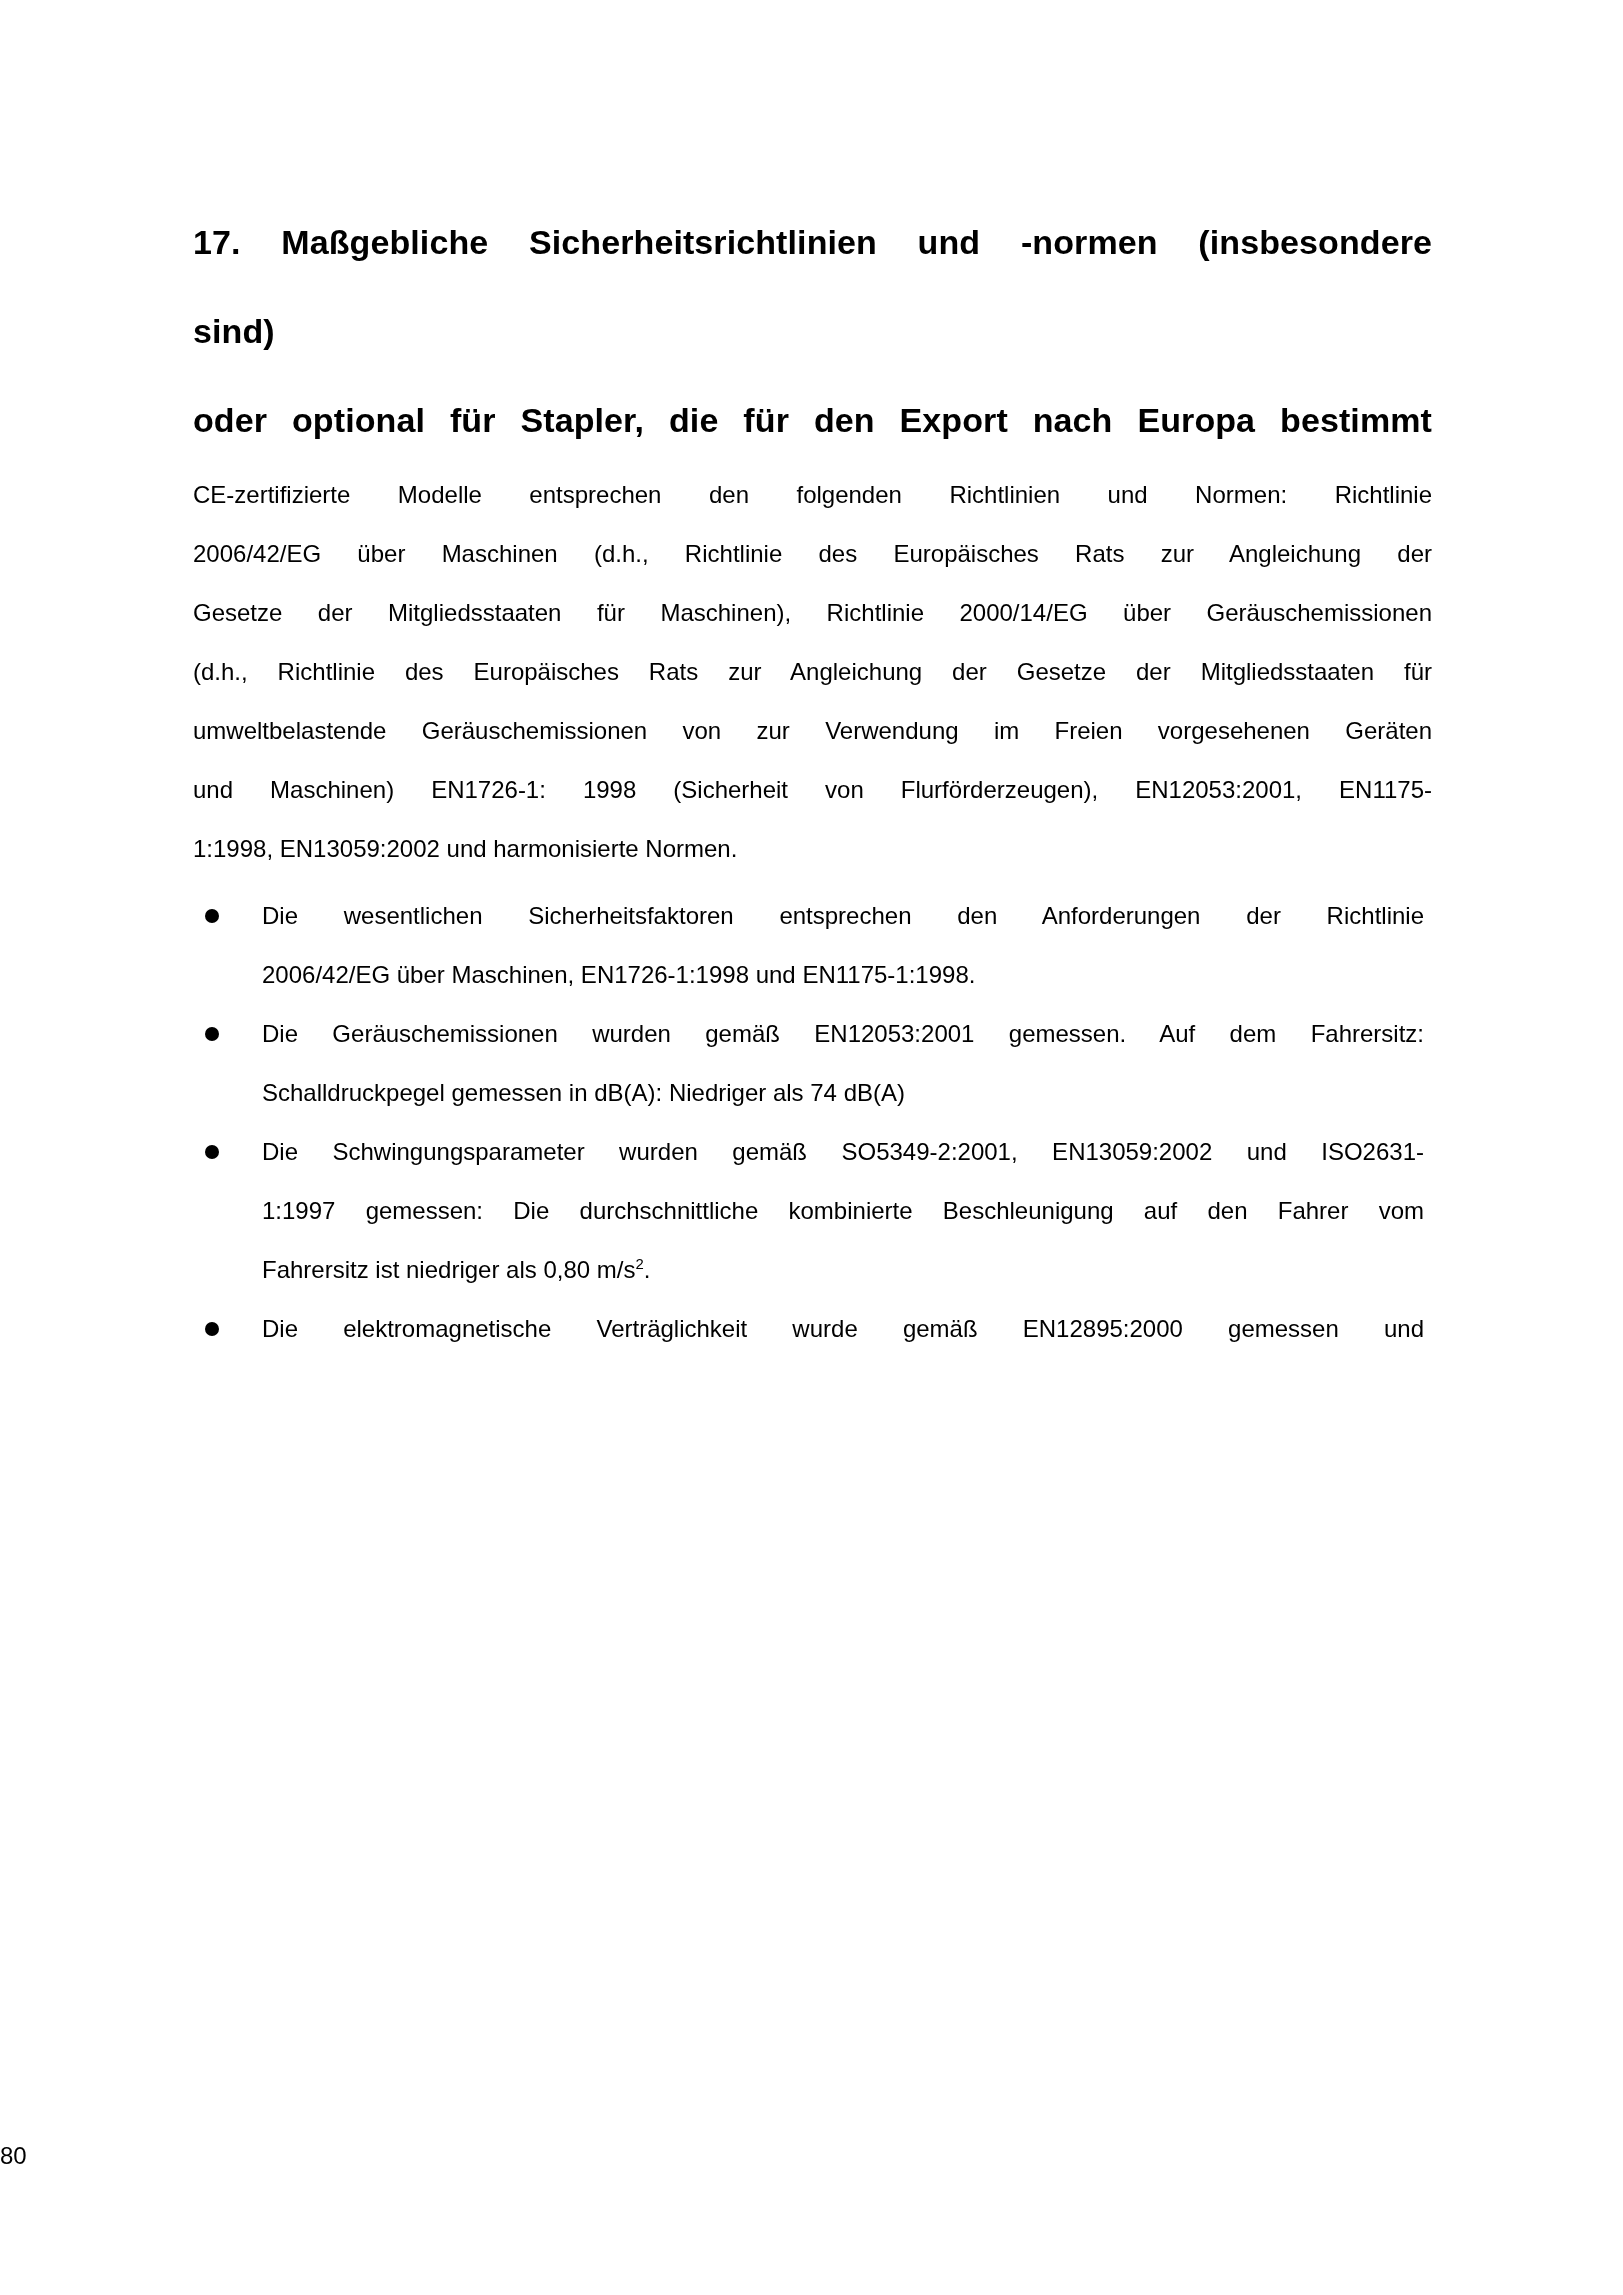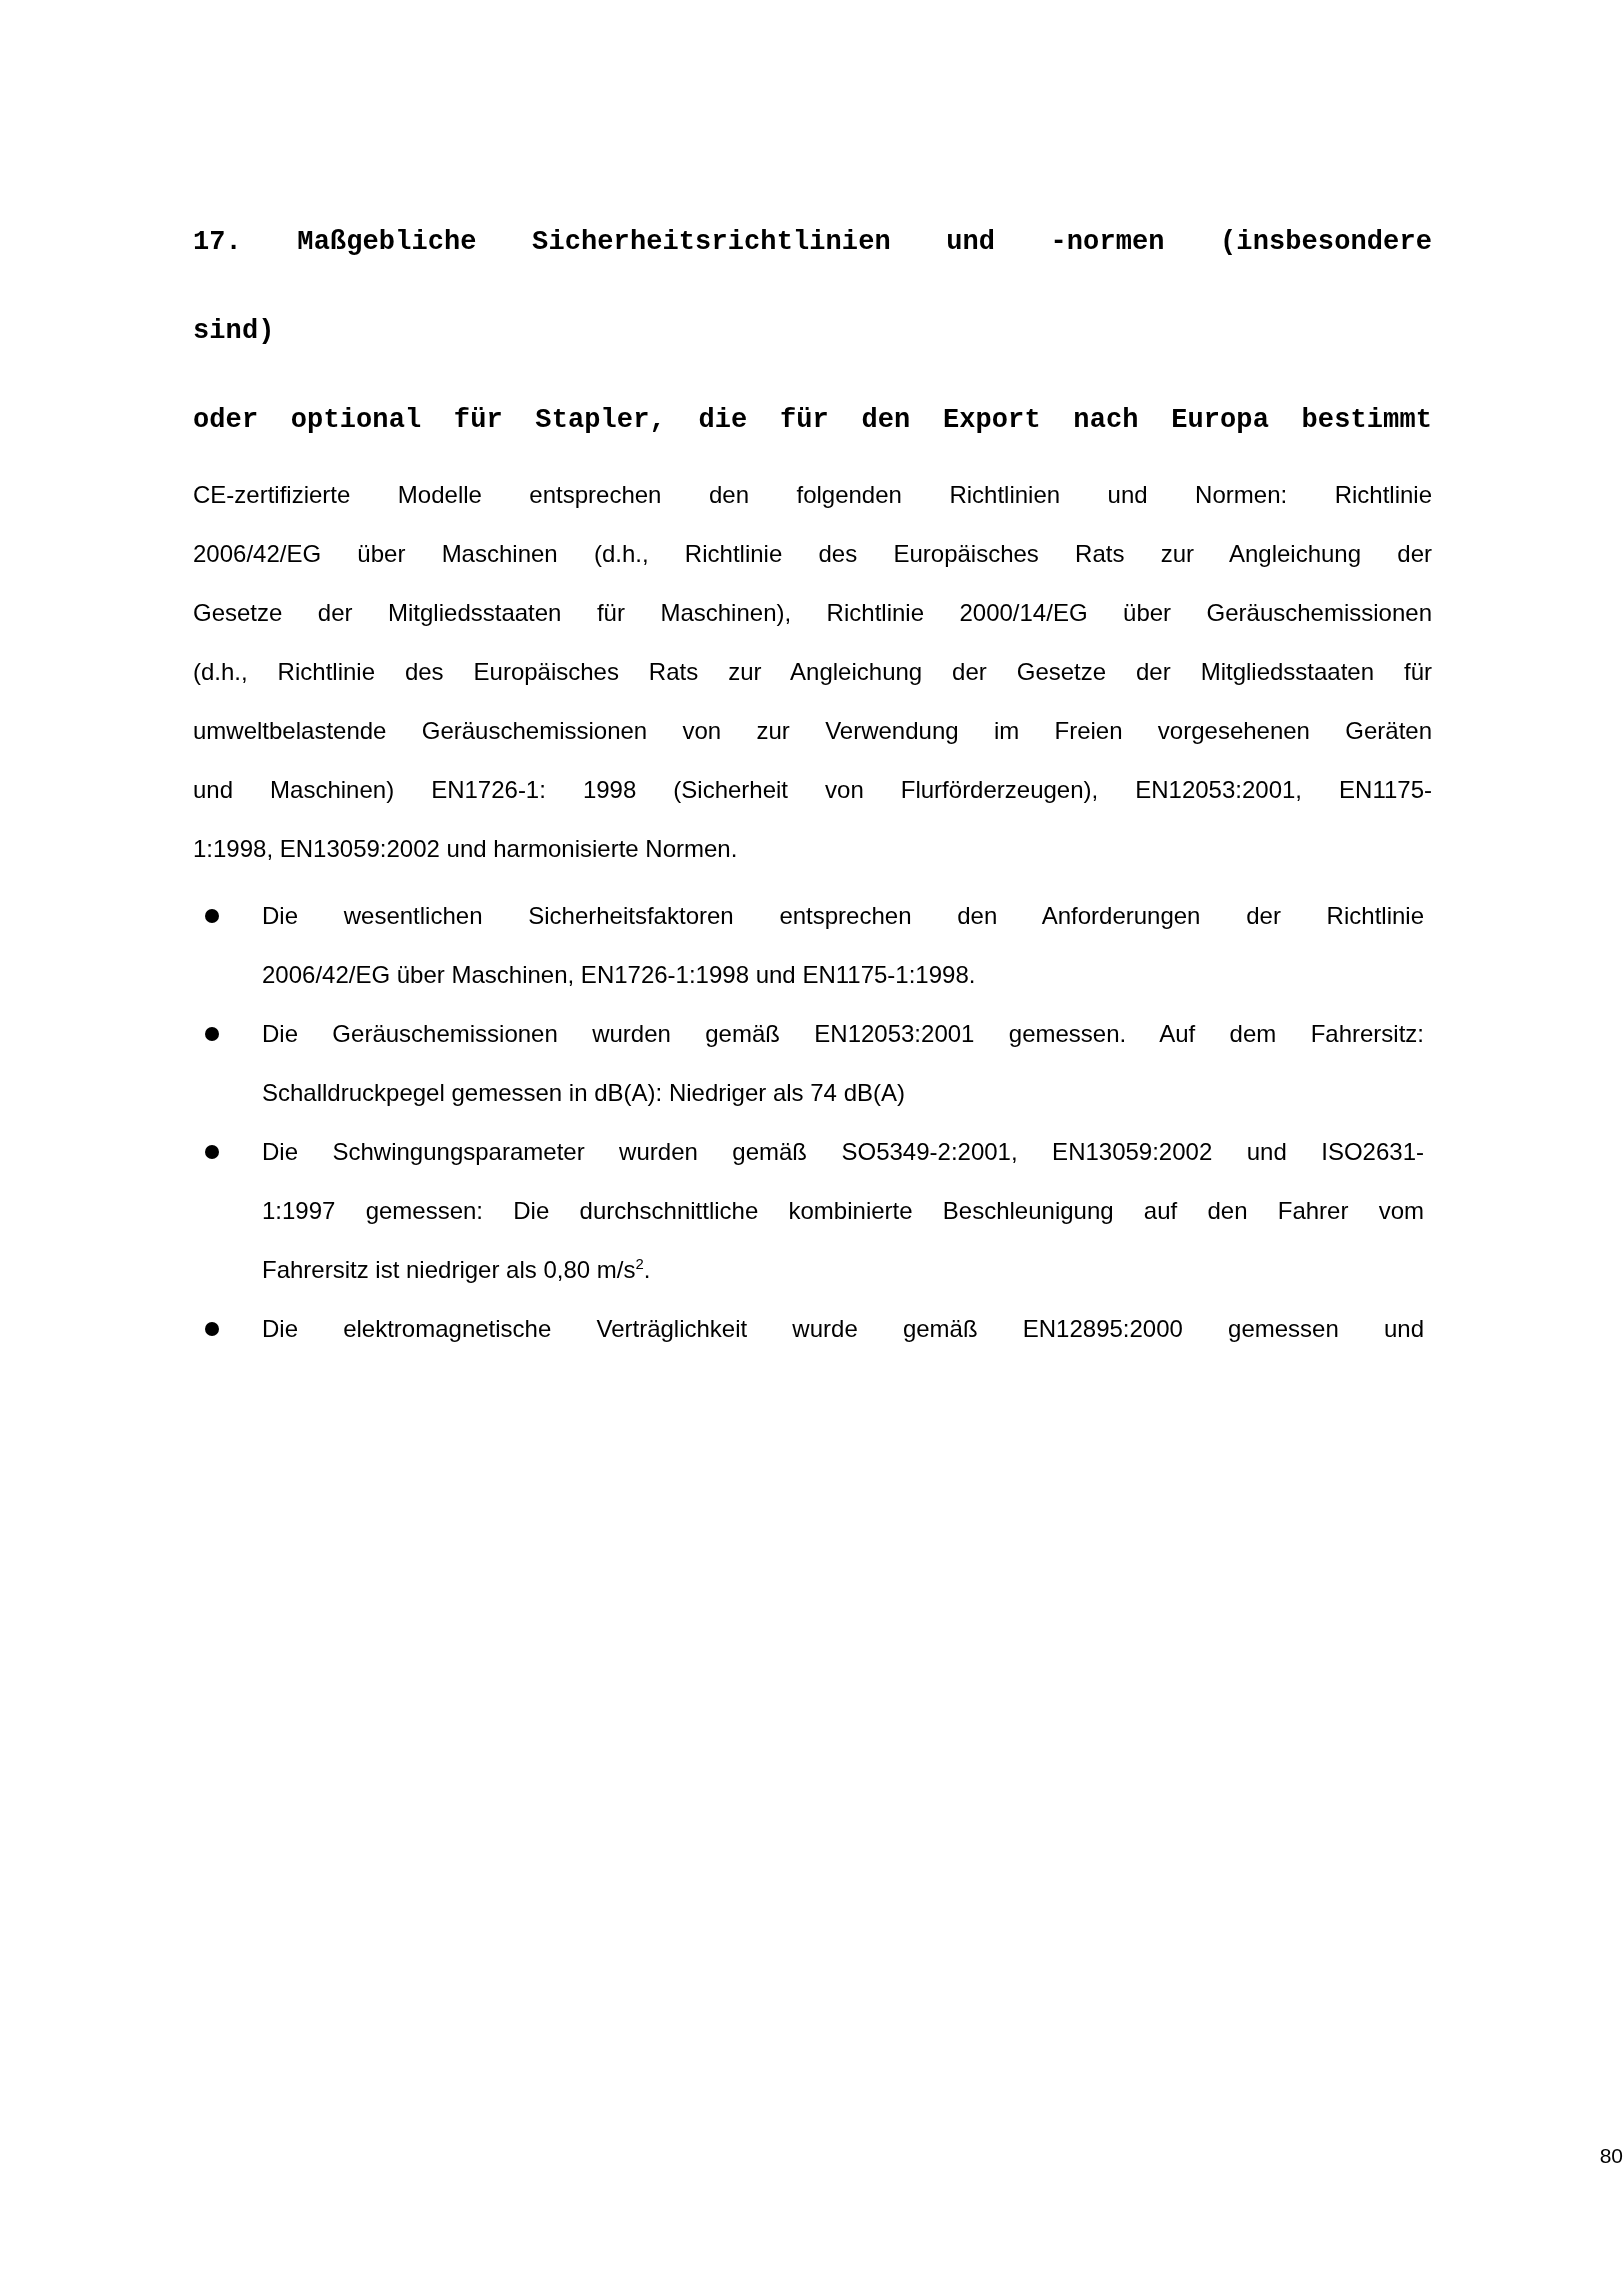--- a/index.html
+++ b/index.html
@@ -22,29 +22,28 @@
   }
   .content {
     position: absolute;
     left: 193px;
     top: 198px;
     width: 1239px;
   }
 
   
   .doc-heading {
-    font-size: 27px;
+    font-size: 34px;
     font-weight: bold;
     line-height: 89px;
     text-align: justify;
     text-align-last: left;
     letter-spacing: 0.1px;
     margin: 0 0 0 0;
     word-spacing: 1.4px;
-    font-family: Liberation Mono, monospace;
   }
   .doc-heading .hline {
     display: block;
     text-align: justify;
     text-align-last: justify;
     white-space: nowrap;
   }
   .doc-heading .hline.last {
     text-align-last: left;
   }
@@ -111,22 +110,22 @@
     vertical-align: super;
     line-height: 0;
   }
 
   
   .page-number {
     position: absolute;
     left: 0;
     right: 0;
     top: 2142px;
-    text-align: right;
-    font-size: 21px;
+    text-align: left;
+    font-size: 24px;
     line-height: 27px;
   }
 </style>
 </head>
 <body>
 
 <div class="page">
 
   <div class="content">
 

